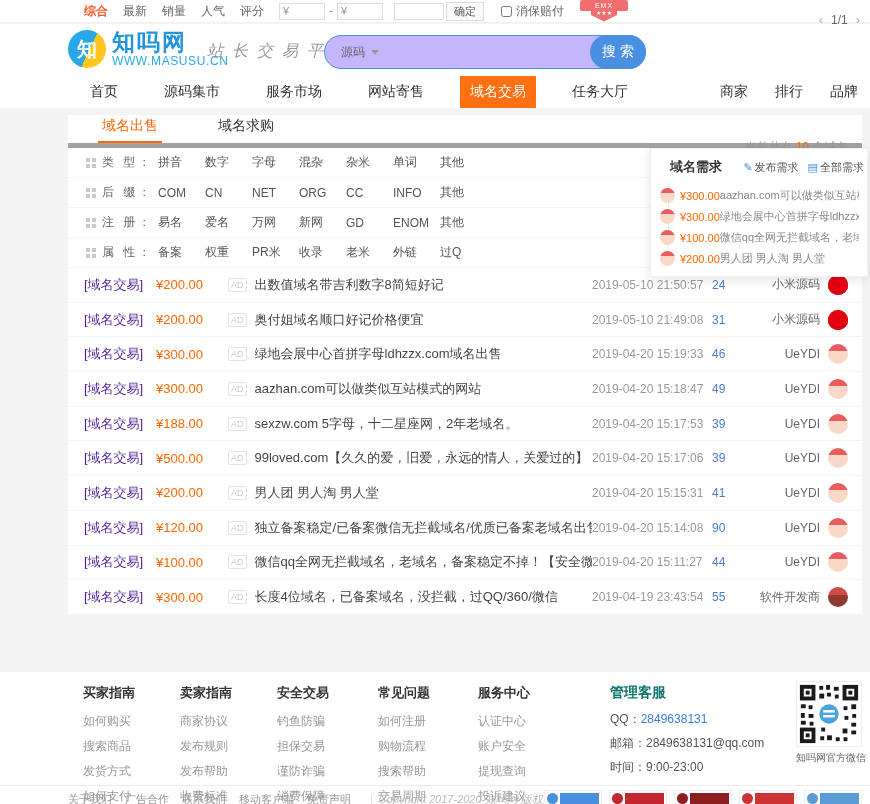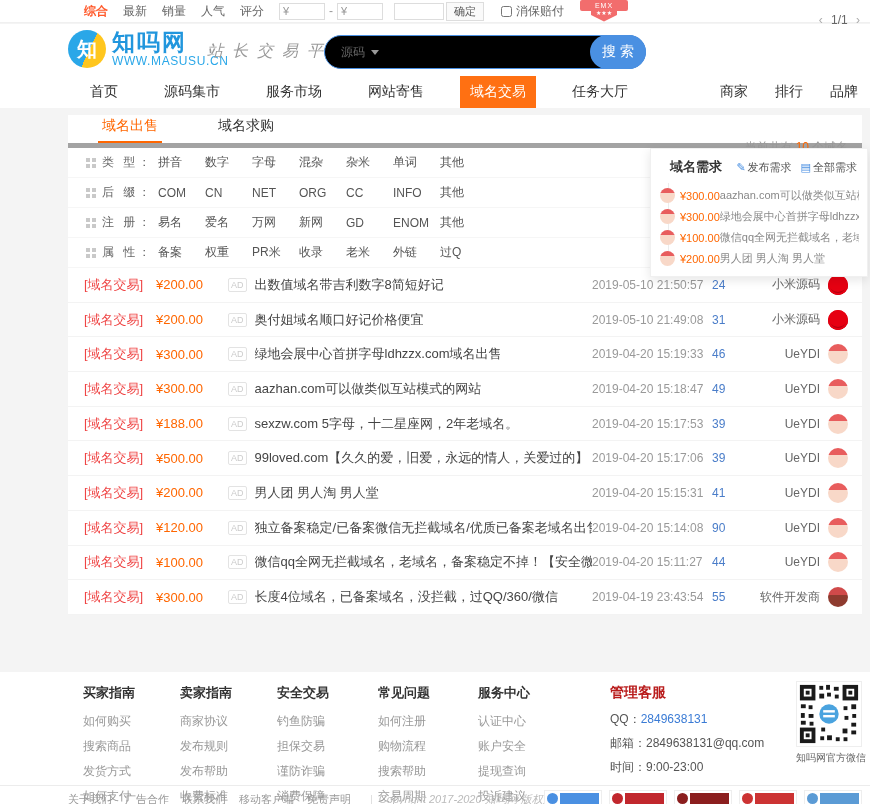--- a/index.html
+++ b/index.html
@@ -43,21 +43,21 @@
   .logo { position:absolute; left:68px; top:6px; display:flex; align-items:center; }
   .logo-circle { width:38px; height:38px; border-radius:50%;
     background:linear-gradient(115deg,#2aa7e8 55%,#ffc61e 55%);
     color:#fff; font-size:20px; font-weight:bold; display:flex; align-items:center; justify-content:center; }
   .logo-text { margin-left:6px; }
   .logo-title { color:#2196dd; font-size:23px; font-weight:bold; line-height:24px; letter-spacing:2px; }
   .logo-sub { color:#2aa7e8; font-size:12px; letter-spacing:.6px; }
   .slogan { position:absolute; left:207px; top:17px; font-size:16px; color:#999;
     font-family:"DejaVu Serif","Liberation Serif",serif; font-style:italic; letter-spacing:9px; }
   .searchbar { position:absolute; left:324px; top:11px; width:322px; height:34px;
-    border:1px solid #4a90e2; border-radius:18px; background:#000000; display:flex; align-items:center; }
+    border:1px solid #4a90e2; border-radius:18px; background:#c4b5fd; display:flex; align-items:center; }
   .search-cat { padding:0 6px 0 16px; font-size:12px; color:#666; display:flex; align-items:center; flex:none; }
   .caret-down { width:0; height:0; border-left:4px solid transparent; border-right:4px solid transparent;
     border-top:5px solid #999; margin-left:6px; }
   .search-input { flex:1; border:none; outline:none; font-size:12px; min-width:0; background:transparent; }
   .search-btn { width:56px; height:34px; margin:-1px -1px 0 0; border-radius:17px; background:#4a90e2;
     color:#fff; font-size:14px; letter-spacing:4px; display:flex; align-items:center;
     justify-content:center; padding-left:4px; flex:none; border:none; }
 
   
   .navbar { position:absolute; top:75px; left:0; width:870px; height:33px; background:#fff;
@@ -79,59 +79,59 @@
   .filter-row { height:30px; display:flex; align-items:center; border-bottom:1px solid #f6f6f6;
     font-size:12px; color:#666; padding-left:18px; }
   .grid-icon { width:4px; height:4px; background:#c9c9c9; flex:none;
     box-shadow:6px 0 0 #c9c9c9, 0 6px 0 #c9c9c9, 6px 6px 0 #c9c9c9; margin:-6px 12px 0 0; }
   .filter-label { width:56px; flex:none; letter-spacing:3px; color:#666; }
   .filter-opt { width:47px; flex:none; color:#555; }
 
   
   .demand-panel { position:absolute; left:650px; top:148px; width:218px; background:#fff;
     border:1px solid #f0f0f0; box-shadow:0 3px 10px rgba(0,0,0,.10); z-index:5; padding-bottom:7px; }
-  .demand-head { display:flex; align-items:center; padding:9px 10px 7px 19px; }
+  .demand-head { display:flex; align-items:center; padding:9px 3px 7px 19px; }
   .demand-title { font-size:13px; font-weight:bold; color:#333; flex:1; }
   .demand-link { font-size:11px; color:#555; margin-left:9px; display:flex; align-items:center; }
   .demand-link .ic { color:#4a90e2; margin-right:2px; font-size:11px; font-style:normal; }
   .demand-list { position:relative; padding-top:2px; }
   .demand-list::before { content:""; position:absolute; left:17px; top:0; bottom:4px; width:1px; background:#ececec; }
   .demand-item { display:flex; align-items:center; padding:3px 8px 3px 9px; font-size:11px;
     color:#888; white-space:nowrap; overflow:hidden; }
   .d-price { color:#ff6600; flex:none; }
   .d-text { overflow:hidden; text-overflow:clip; }
 
   .avatar { width:17px; height:17px; border-radius:50%; flex:none; position:relative; z-index:1; }
   .avatar.hat  { background:linear-gradient(180deg,#e85d5d 0 36%,#f8d8c8 36%); }
   .avatar.red  { background:#e60012; box-shadow:inset 0 0 0 2px #e60012, inset 0 -3px 0 #b00010; }
   .avatar.dark { background:linear-gradient(180deg,#d04a4a 0 38%,#8e3b2f 38%); }
   .avatar.sm { width:15px; height:15px; margin-right:5px; }
 
   
   .listing-row { height:34.7px; display:flex; align-items:center; border-bottom:1px solid #f3f3f3;
     font-size:13px; padding:0 14px 0 16px; }
-  .l-cat   { color:#ef4444; width:72px; flex:none; }
+  .l-cat   { color:#4c1d95; width:72px; flex:none; }
   .l-price { color:#ff6600; width:72px; flex:none; }
   .l-ad { border:1px solid #e3e3e3; color:#ccc; font-size:9px; padding:0 2px; border-radius:2px;
     margin-right:8px; flex:none; line-height:12px; }
   .l-title { flex:1; color:#444; white-space:nowrap; overflow:hidden; min-width:0; }
   .l-date  { width:120px; color:#999; font-size:12px; flex:none; }
   .l-views { width:42px; color:#4a7dc9; font-size:12px; flex:none; }
   .l-seller{ width:66px; text-align:right; color:#666; font-size:12px; margin-right:8px; flex:none; }
   .listing-row .avatar { width:20px; height:20px; }
 
   
   .footer { position:absolute; top:672px; left:0; width:870px; height:132px; background:#fff; }
   .footer-cols { position:absolute; left:83px; top:12px; display:flex; }
   .f-col { width:97px; }
   .f-col:nth-child(3){ width:101px; } .f-col:nth-child(4){ width:100px; }
   .f-title { font-size:13px; font-weight:bold; color:#333; margin-bottom:11px; }
   .f-link { font-size:12px; color:#999; margin-bottom:8px; }
   .service { position:absolute; left:610px; top:12px; }
-  .service-title { font-size:14px; font-weight:bold; color:#b91c1c; margin-bottom:9px; }
+  .service-title { font-size:14px; font-weight:bold; color:#0f766e; margin-bottom:9px; }
   .service-line { font-size:12px; color:#555; margin-bottom:7px; }
   .qq-link { color:#3a7bd5; }
   .qr-box { position:absolute; left:796px; top:9px; width:68px; text-align:center; }
   .qr { width:66px; height:66px; border:1px solid #eee; background:#fff; display:block; }
   .qr-caption { font-size:10px; color:#666; margin-top:4px; white-space:nowrap; }
 
   .bottombar { position:absolute; left:0; top:113px; width:870px; height:19px;
     border-top:1px solid #ececec; padding:8px 0 0 68px; display:flex; align-items:center;
     font-size:11px; color:#999; }
   .b-link { margin-right:13px; }

